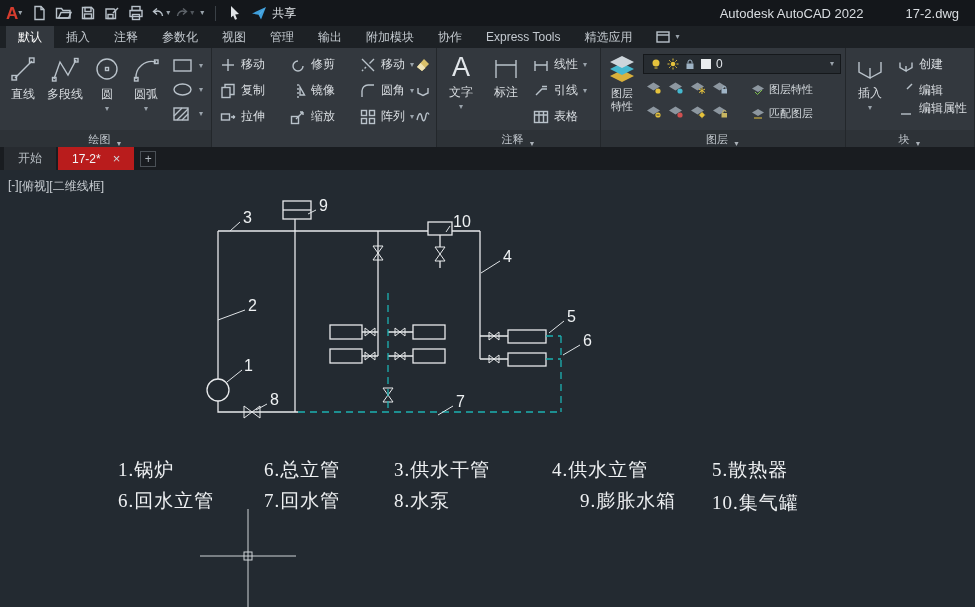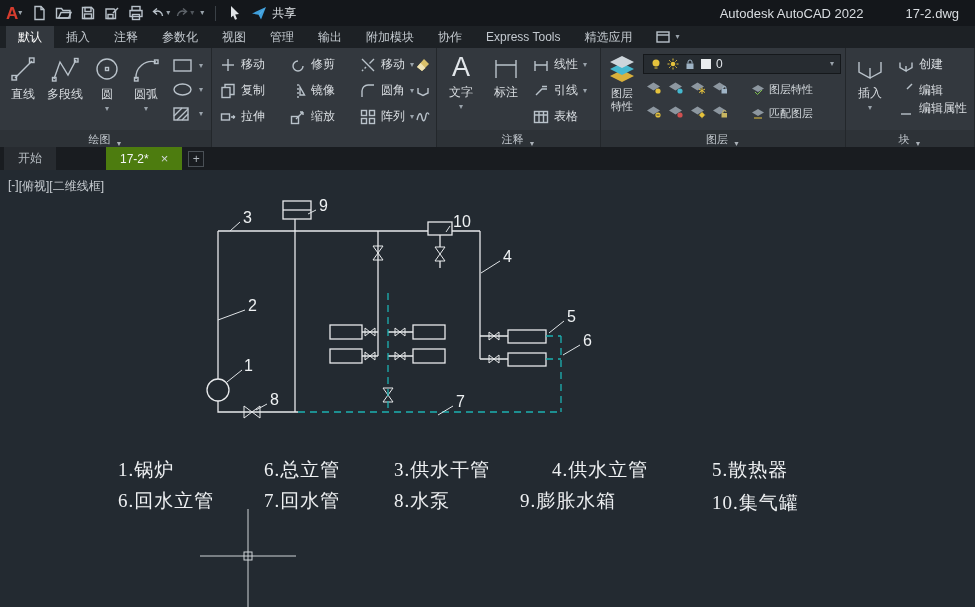--- a/index.html
+++ b/index.html
@@ -37,21 +37,21 @@
   .ic .f { stroke:none; }
   .wrap2 { width:28px; line-height:1.15; font-size:11px; word-break:break-all; }
   .combo { position:absolute; display:flex; align-items:center; gap:5px; background:#272c31; border:1px solid #15181b; height:20px; padding:0 6px; font-size:12px; color:#e2e6ea; }
   .combo .flexsp { flex:1; }
   .swatch { width:10px; height:10px; background:#e9ecee; display:inline-block; }
   .textbtn { position:absolute; display:flex; align-items:center; gap:4px; font-size:11px; color:#d5dade; white-space:nowrap; }
 
   
   .filetabs { position:absolute; top:147px; left:0; width:975px; height:23px; background:#191c20; display:flex; align-items:stretch; padding-left:4px; font-size:12px; }
   .ftab { display:flex; align-items:center; gap:12px; padding:0 14px; background:#272b30; color:#b7bdc3; margin-right:2px; }
-  .ftab.active { background:#4d7c0f; color:#f3f5f7;margin-left:48px; }
+  .ftab.active { background:#b91c1c; color:#f3f5f7; }
   .ftab .close { font-size:13px; line-height:1; color:#d2d7db; }
   .newtab { align-self:center; width:16px; height:16px; display:flex; align-items:center; justify-content:center; border:1px solid #4a5056; color:#aeb5bb; font-size:12px; margin-left:4px; }
 
   
   .canvas { position:absolute; top:170px; left:0; width:975px; height:437px; background:#232a31; }
   .vp { position:absolute; top:8px; left:8px; display:flex; font-size:12px; color:#c9ced3; }
   .legend-item { position:absolute; font-size:19px; color:#eef0f2; white-space:nowrap; letter-spacing:1px;font-family:Liberation Serif, serif; }
 </style>
 </head>
 <body>
@@ -602,16 +602,16 @@
 
   <div>
     <span class="legend-item" style="left:118px;top:287px">1.锅炉</span>
     <span class="legend-item" style="left:264px;top:287px">6.总立管</span>
     <span class="legend-item" style="left:394px;top:287px">3.供水干管</span>
     <span class="legend-item" style="left:552px;top:287px">4.供水立管</span>
     <span class="legend-item" style="left:712px;top:287px">5.散热器</span>
     <span class="legend-item" style="left:118px;top:318px">6.回水立管</span>
     <span class="legend-item" style="left:264px;top:318px">7.回水管</span>
     <span class="legend-item" style="left:394px;top:318px">8.水泵</span>
-    <span class="legend-item" style="left:520px;top:318px">9.膨胀水箱</span>
+    <span class="legend-item" style="left:580px;top:318px">9.膨胀水箱</span>
     <span class="legend-item" style="left:712px;top:320px">10.集气罐</span>
   </div>
 </div>
 
 </body></html>

